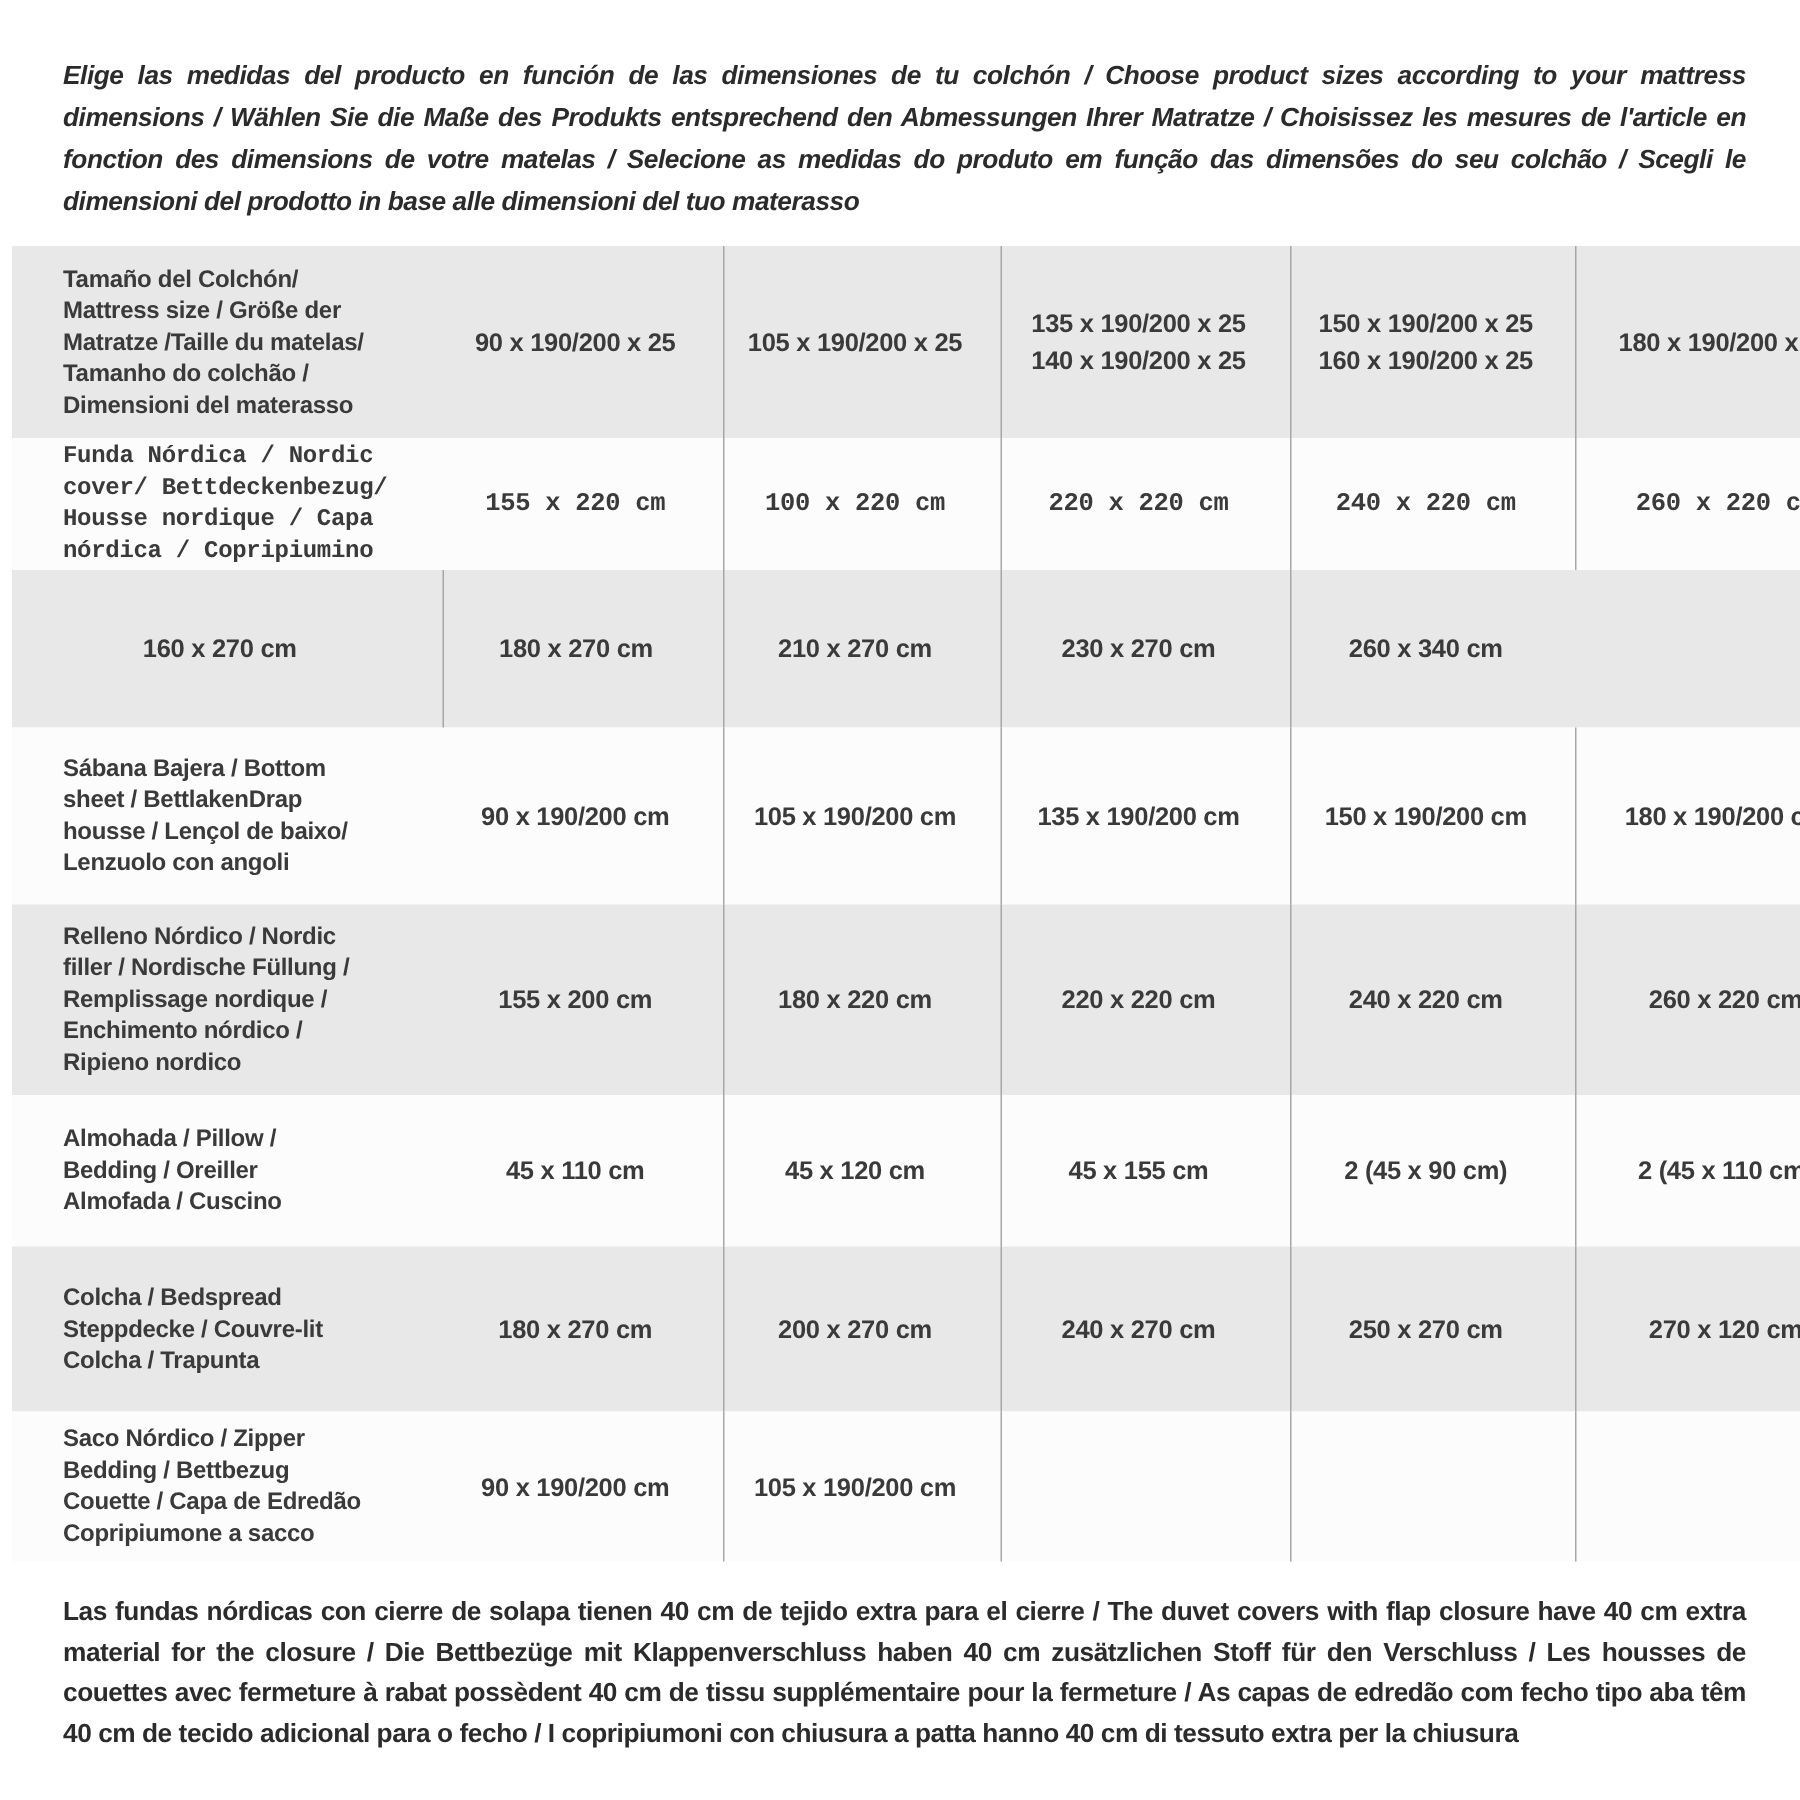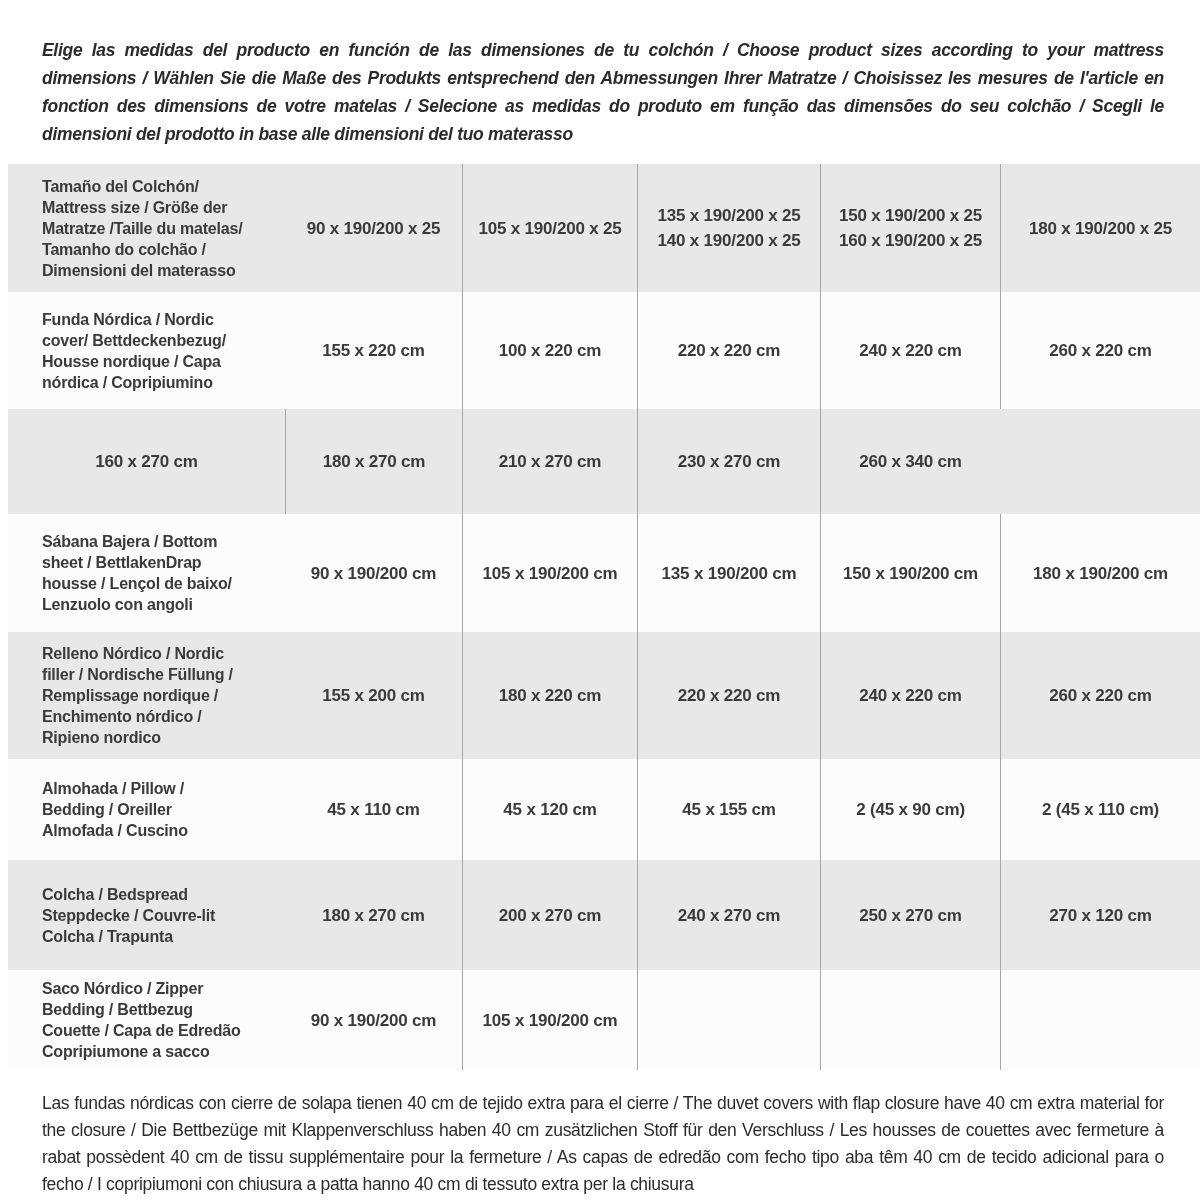--- a/index.html
+++ b/index.html
@@ -28,25 +28,26 @@
     font-style:italic;
   }
   .size-table{
     margin:16px 4px 0 8px;
     width:1192px;
   }
   .trow{
     display:grid;
     grid-template-columns:277px 177px 175px 183px 180px 200px;
     align-items:center;
+    gap:10px;
   }
   .trow:nth-child(odd){background:var(--row_gray);}
   .trow:nth-child(even){background:var(--row_white);}
   .trow:nth-child(1){height:128px;}
-  .trow:nth-child(2){height:117px;}
+  .trow:nth-child(2){height:88px;font-family:Liberation Mono, monospace;}
   .trow:nth-child(3){height:105px;}
   .trow:nth-child(4){height:118px;}
   .trow:nth-child(5){height:127px;}
   .trow:nth-child(6){height:101px;}
   .trow:nth-child(7){height:110px;}
   .trow:nth-child(8){height:100px;}
   .cell{
     height:100%;
     display:flex;
     align-items:center;
@@ -67,21 +68,21 @@
     text-align:center;
     font-size:17px;
     line-height:25px;
     letter-spacing:-0.2px;
   }
   .cell.bordered{border-left:1px solid var(--divider);}
   .footnote{
     margin:20px 36px 0 42px;
     width:1122px;
     font-size:17.5px;
-    font-weight:400;
+    font-weight:700;
     line-height:27px;
     letter-spacing:-0.3px;
     text-align:justify;
     color:var(--heading_text);
   }
 </style>
 </head>
 <body>
 
 <p class="intro">Elige las medidas del producto en función de las dimensiones de tu colchón / Choose product sizes according to your mattress dimensions / Wählen Sie die Maße des Produkts entsprechend den Abmessungen Ihrer Matratze / Choisissez les mesures de l'article en fonction des dimensions de votre matelas / Selecione as medidas do produto em função das dimensões do seu colchão / Scegli le dimensioni del prodotto in base alle dimensioni del tuo materasso</p>

